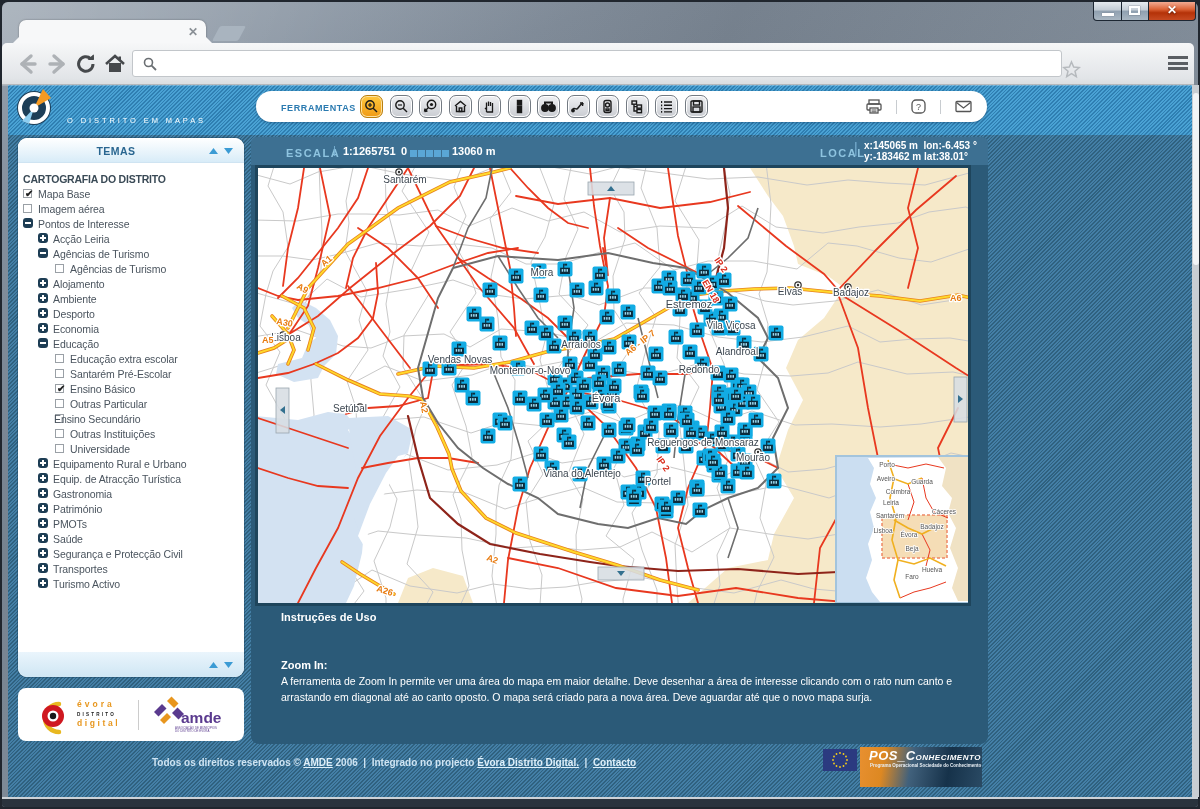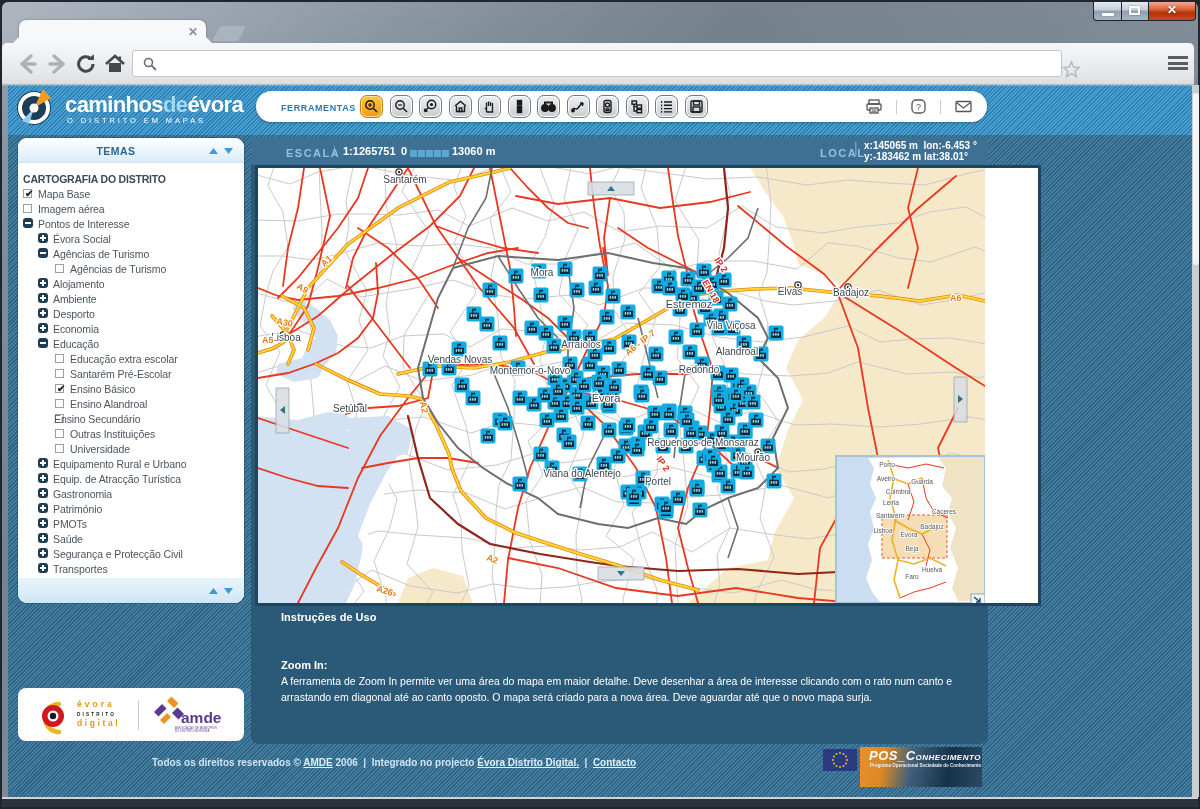--- a/index.html
+++ b/index.html
@@ -42,42 +42,42 @@
 .wordmark .de{color:#a8d8f0}
 .subtitle{position:absolute;left:59px;top:31px;color:#fff;font-size:7.5px;font-weight:normal;letter-spacing:2.9px}
 .pill{position:absolute;left:248px;top:6px;width:731px;height:31px;background:#fff;border-radius:16px;box-shadow:0 1px 3px rgba(0,30,60,0.35)}
 .ferram{position:absolute;left:25px;top:12px;color:#2a7ab0;font-size:9px;font-weight:bold;letter-spacing:0.6px}
 .tbtns{position:absolute;left:104px;top:4px;display:flex;gap:6.5px}
 .tb{width:23px;height:23px;border-radius:7px;border:1px solid #737a82;background:linear-gradient(#eff0f2,#c9ccd2);display:flex;align-items:center;justify-content:center;box-shadow:inset 0 0 0 1px #fff}
 .tb.on{background:linear-gradient(#ffc83e,#f09a14);border-color:#b97f10;box-shadow:inset 0 0 0 1px #ffe2a0}
 .rico{position:absolute;right:14px;top:4px;display:flex;align-items:center;gap:13px;height:23px}
 .rsep{width:1px;height:14px;background:#c8ccd0}
 
-.panel{position:absolute;left:10px;top:53px;width:226px;height:465px;background:#fff;border-radius:9px;box-shadow:0 0 0 1px rgba(20,60,90,0.35)}
+.panel{position:absolute;left:10px;top:53px;width:226px;height:539px;background:#fff;border-radius:9px;box-shadow:0 0 0 1px rgba(20,60,90,0.35)}
 .panel-h{position:absolute;top:0;left:0;width:100%;height:25px;border-radius:9px 9px 0 0;background:linear-gradient(#ffffff,#d8ecf8);border-bottom:1px solid #cfe4f2}
 .panel-h .t{position:absolute;width:196px;text-align:center;top:7px;color:#2a6690;font-weight:bold;font-size:10.5px;letter-spacing:0.5px}
 .panel-f{position:absolute;bottom:0;left:0;width:100%;height:25px;border-radius:0 0 9px 9px;background:linear-gradient(#eaf5fc,#cfe6f4)}
 .arr{position:absolute;right:10px;display:flex;gap:4px}
 .arr svg{display:block}
 .tree{position:absolute;left:0;top:28px;width:100%;font-size:10.5px;color:#4a545e;letter-spacing:-0.1px}
 .ti{position:absolute;white-space:nowrap;height:15px;line-height:15px}
 .cb{position:absolute;width:9px;height:9px;border:1px solid #9aa0a6;background:#fff;top:2px}
 .pm{position:absolute;width:10px;height:10px;border-radius:3px;background:#1d3d54;color:#fff;top:1px;text-align:center}
 .pm:before{content:"";position:absolute;left:2px;top:4px;width:6px;height:2px;background:#fff}
 .pm.plus:after{content:"";position:absolute;left:4px;top:2px;width:2px;height:6px;background:#fff}
 .chk{position:absolute;top:-4px;left:1px;font-size:10px;font-weight:bold;color:#222}
 .cartog{font-weight:bold;color:#3a4a56;font-size:10.5px;letter-spacing:-0.2px}
 
 .logos{position:absolute;left:10px;top:603px;width:226px;height:53px;background:#fff;border-radius:8px}
 
 .scalebar{position:absolute;left:243px;top:52px;width:737px;height:28px;background:#3d7092;border-radius:6px 6px 0 0;color:#fff;font-size:11px}
 .sc-lab{color:#8ec4e0;font-size:11px;font-weight:bold;letter-spacing:1.5px}
 
 .mappanel{position:absolute;left:243px;top:80px;width:737px;height:579px;background:#2b5a78;border-radius:0 0 8px 8px}
-.mapview{position:absolute;left:4px;top:0;width:786px;height:441px;box-sizing:border-box;border:3px solid #1e455c;overflow:hidden;background:#fff}
+.mapview{position:absolute;left:4px;top:0;width:716px;height:441px;box-sizing:border-box;border:3px solid #1e455c;overflow:hidden;background:#fff}
 .instr{position:absolute;left:30px;top:444px;width:672px;color:#fff;font-size:10.5px;line-height:16px}
 .instr b{font-size:11px}
 
 .footer{position:absolute;left:0;top:666px;width:100%;height:46px;color:#cfe4f2;font-size:10px;font-weight:bold}
 .footer a{color:#dff0fa;text-decoration:underline}
 .eu{position:absolute;left:815px;top:-2px;width:34px;height:22px;background:#2b3a80;position:absolute}
 .pos{position:absolute;left:852px;top:-4px;width:122px;height:40px;background:linear-gradient(100deg,#e89030 0%,#dd8822 20%,#41617c 42%,#16324a 72%,#2a4a64 100%);color:#fff;overflow:hidden}
 .pos .l1{font-style:italic;font-weight:bold;font-size:13px;position:absolute;left:9px;top:1px;letter-spacing:0.5px}
 .pos .l1 small{font-size:8px;font-weight:bold}
 .pos .l2{position:absolute;left:10px;top:16px;font-size:4.5px;white-space:nowrap;color:#e8eef4}
@@ -144,21 +144,20 @@
 </div>
 <div class="page">
  <div class="header">
   <svg width="52" height="52" viewBox="0 0 52 52" style="position:absolute;left:1px;top:0px">
 <circle cx="25" cy="23" r="17" fill="#1d3e57"></circle>
 <circle cx="25" cy="23" r="14" fill="none" stroke="#fff" stroke-width="4"></circle>
 <path d="M25 23 L34 4 L42 13 Z" fill="#f49a23"></path>
 <path d="M25 23 L13 36 L20 39 Z" fill="#8ecef0"></path>
 <circle cx="25" cy="23" r="4.5" fill="#fff"></circle>
 </svg>
-  <div class="wordmark">caminhos<span class="de">de</span>évora</div>
   <div class="subtitle">O DISTRITO EM MAPAS</div>
   <div class="pill">
    <div class="ferram">FERRAMENTAS</div>
    <div class="tbtns">
           <div class="tb on">
             <svg width="17" height="17" viewBox="0 0 17 17" fill="none" stroke="#1a1a1a" stroke-width="1.4">
               <circle cx="7" cy="7" r="4.2"></circle>
               <path d="M10.2 10.2 L14 14"></path>
               <path d="M5 7 h4 M7 5 v4" stroke-width="1.2"></path>
             </svg>
@@ -282,21 +281,21 @@
         <div class="ti" style="left:0;top:36px">
           <span class="cb" style="left:5px"></span>
           <span style="position:absolute;left:20px">Imagem aérea</span>
         </div>
         <div class="ti" style="left:0;top:51px">
           <span class="pm" style="left:5px"></span>
           <span style="position:absolute;left:20px">Pontos de Interesse</span>
         </div>
         <div class="ti" style="left:0;top:66px">
           <span class="pm plus" style="left:20px"></span>
-          <span style="position:absolute;left:35px">Évora Social</span>
+          <span style="position:absolute;left:35px">Acção Leiria</span>
         </div>
         <div class="ti" style="left:0;top:81px">
           <span class="pm" style="left:20px"></span>
           <span style="position:absolute;left:35px">Agências de Turismo</span>
         </div>
         <div class="ti" style="left:0;top:96px">
           <span class="cb" style="left:37px"></span>
           <span style="position:absolute;left:52px">Agências de Turismo</span>
         </div>
         <div class="ti" style="left:0;top:111px">
@@ -328,21 +327,21 @@
           <span style="position:absolute;left:52px">Santarém Pré-Escolar</span>
         </div>
         <div class="ti" style="left:0;top:216px">
           <span class="cb" style="left:37px">
             <span class="chk">✔</span>
           </span>
           <span style="position:absolute;left:52px">Ensino Básico</span>
         </div>
         <div class="ti" style="left:0;top:231px">
           <span class="cb" style="left:37px"></span>
-          <span style="position:absolute;left:52px">Ensino Alandroal</span>
+          <span style="position:absolute;left:52px">Outras Particular</span>
         </div>
         <div class="ti" style="left:0;top:246px">
           <span class="cb" style="left:37px"></span>
           <span style="position:absolute;left:36px">Ensino Secundário</span>
         </div>
         <div class="ti" style="left:0;top:261px">
           <span class="cb" style="left:37px"></span>
           <span style="position:absolute;left:52px">Outras Instituições</span>
         </div>
         <div class="ti" style="left:0;top:276px">

